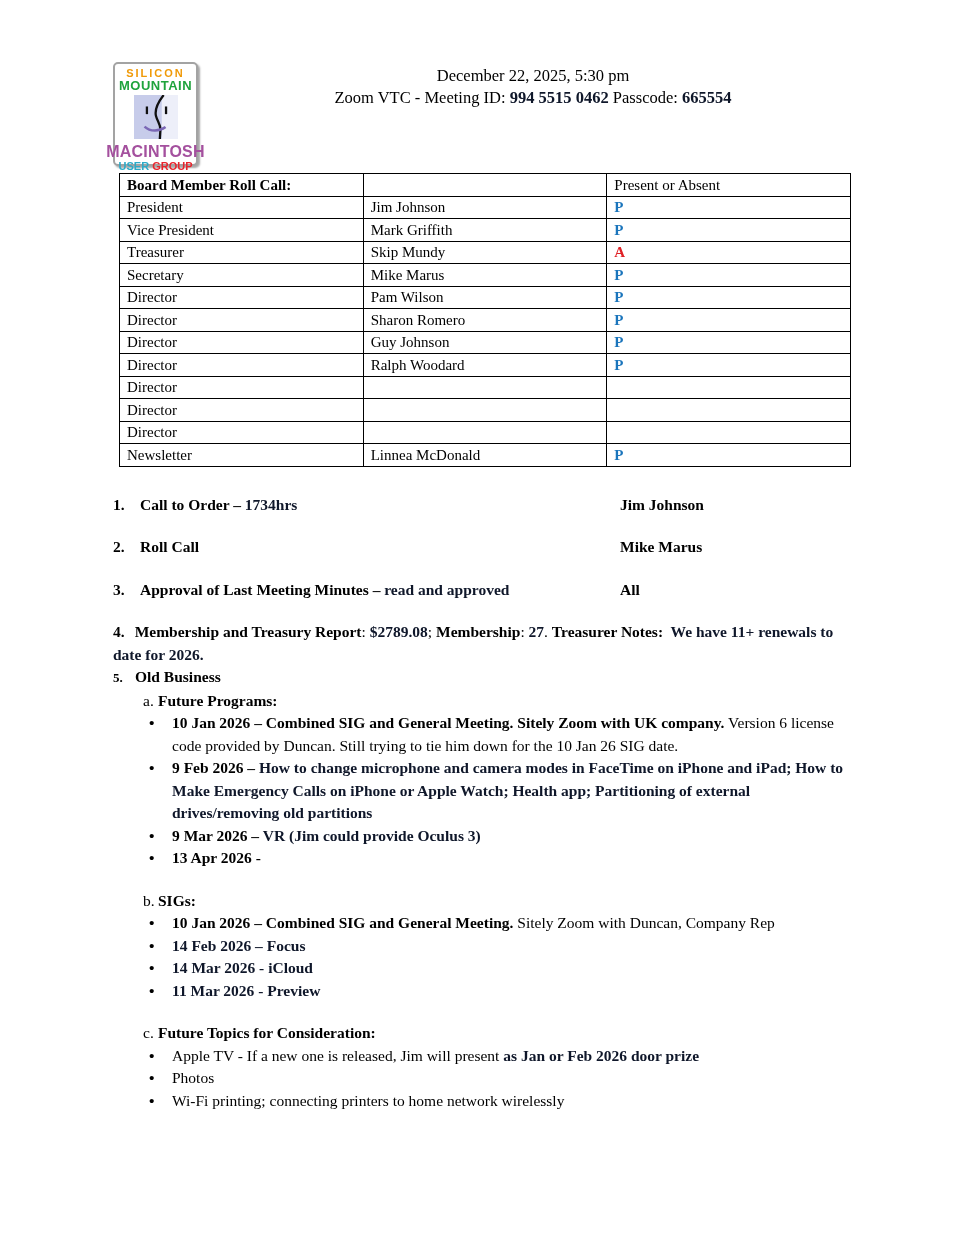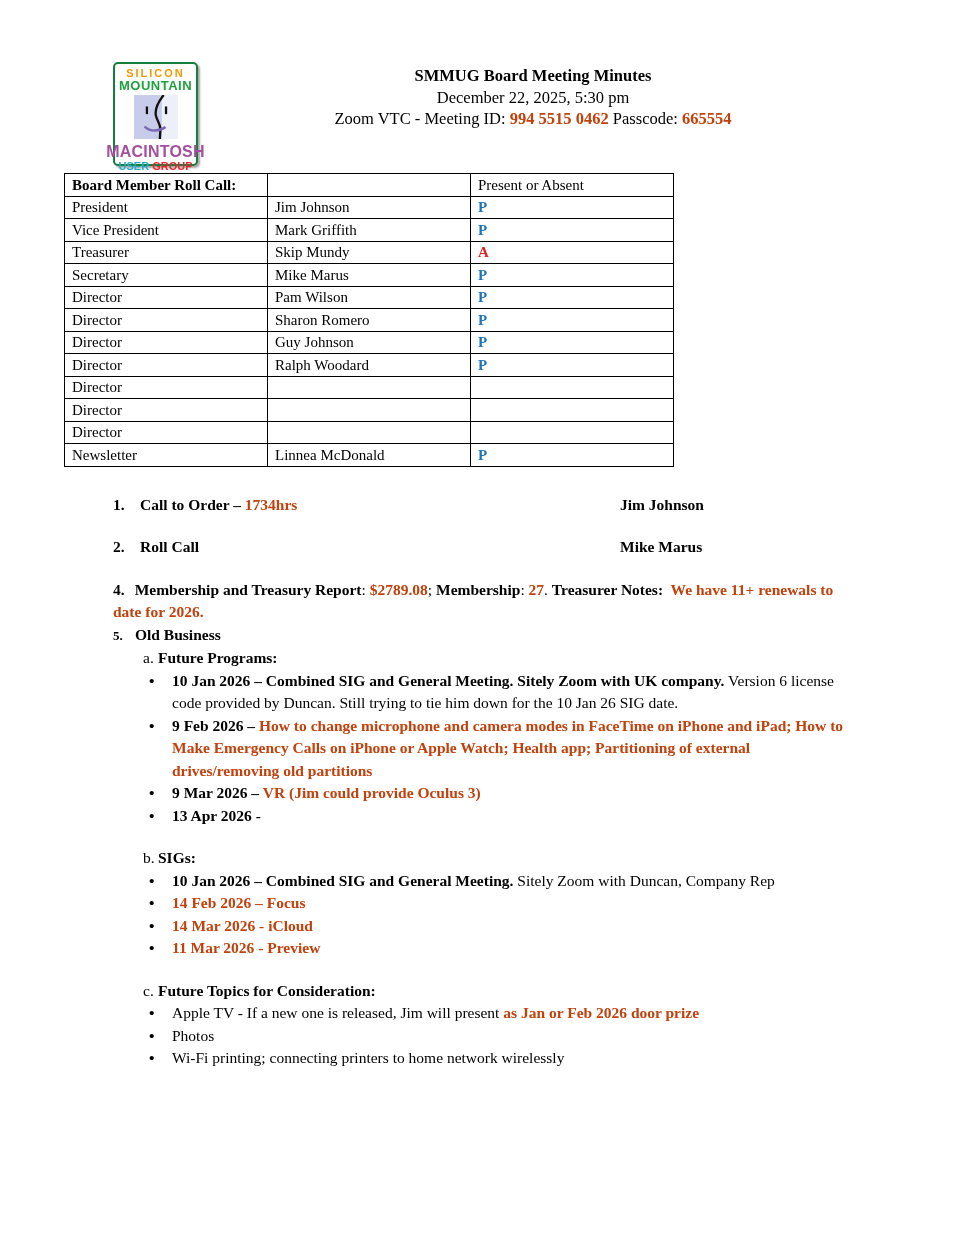--- a/index.html
+++ b/index.html
@@ -6,51 +6,51 @@
   .page {
     position:relative; width:959px; height:1241px; background:#fff;
     font-family:"Liberation Serif","DejaVu Serif",serif;
     font-size:15.5px; color:#000; overflow:hidden;
     padding-top:62px; box-sizing:border-box;
   }
   
   .header { display:flex; height:106px; }
   .logo {
     margin-left:113px; width:85px; height:104px; box-sizing:border-box;
-    border:2px solid #15803d; border-radius:5px; background:#fff;
+    border:2px solid #a3a3a3; border-radius:5px; background:#fff;
     box-shadow:2px 2px 2px rgba(0,0,0,0.35);
     display:flex; flex-direction:column; align-items:center;
     font-family:"Liberation Sans","DejaVu Sans",sans-serif;
     font-weight:bold; line-height:1; padding-top:4px;
   }
   .logo .w1 { font-size:11px; letter-spacing:2px; color:#F09A08; }
   .logo .w2 { font-size:13px; letter-spacing:0.5px; color:#1FA33C; margin-top:0; }
   .logo .face { margin:3px 0 2px 0; }
   .logo .w3 { font-size:16px; letter-spacing:0.2px; color:#A4509E; }
   .logo .w45 { font-size:11px; margin-top:1px; }
   .logo .w4 { color:#2BAAC8; }
   .logo .w5 { color:#E8242C; }
   .titleblock { width:670px; text-align:center; padding-top:3px; line-height:21.5px; font-size:16.5px; }
   .titleblock .t1 { font-weight:bold; }
   
-  table.roll { border-collapse:collapse; margin:5px 0 0 64px; width:610px; table-layout:fixed; }
+  table.roll { border-collapse:collapse; margin:5px 0 0 119px; width:732px; table-layout:fixed; }
   table.roll td {
     border:1px solid #000; height:21.5px; padding:0 0 0 7px;
     font-size:15px; line-height:20px; overflow:hidden; white-space:nowrap;
   }
   td.bold { font-weight:bold; }
   .status { font-weight:bold; }
   .st-blue { color:#1B75BC; }
   .st-red  { color:#DF2025; }
   
   .content { margin-left:113px; width:732px; line-height:22.5px; }
   .agenda-row { position:relative; margin-top:20px; font-weight:bold; }
   .agenda-row .num { display:inline-block; width:27px; }
   .owner { position:absolute; left:507px; top:0; font-weight:bold; white-space:nowrap; }
-  .blue { color:#c2410c; }
+  .blue { color:#0f172a; }
   .bold { font-weight:bold; }
   .item4 { margin-top:20px; }
   .item4 .num4 { font-weight:bold; margin-right:10px; }
   .item5 { font-weight:bold; }
   .item5 .num5 { display:inline-block; width:22px; font-size:13px; }
   .sec { display:flex; }
   .sec .smark { margin-left:30px; width:15px; flex:none; }
   .sec .slabel { font-weight:bold; }
   .bullet { display:flex; }
   .bullet .bmark { margin-left:36px; width:23px; flex:none; font-weight:bold; }
@@ -74,21 +74,20 @@
           <path d="M31 0 C 24 9 21.5 16 23 22 C 24.5 28 28.5 31 27.5 38 L 27 46" stroke="#101010" stroke-width="2.4" fill="none"></path>
           <line x1="13.5" y1="12" x2="13.5" y2="20" stroke="#101010" stroke-width="2.4"></line>
           <line x1="33.5" y1="12" x2="33.5" y2="20" stroke="#101010" stroke-width="2.4"></line>
           <path d="M11 33 C 17 38.5 26 38.5 33 33.5" stroke="#7b68b5" stroke-width="2.6" fill="none"></path>
         </svg>
       </span>
       <span class="w3">MACINTOSH</span>
       <span class="w45"><span class="w4">USER</span> <span class="w5">GROUP</span></span>
     </div>
     <div class="titleblock">
-      <div class="t1">SMMUG Board Meeting Minutes</div>
       <div>December 22, 2025, 5:30 pm</div>
       <div><span class="seg">Zoom VTC - Meeting ID: </span><span class="bold blue seg">994 5515 0462</span><span class="seg"> Passcode: </span><span class="bold blue seg">665554</span></div>
     </div>
   </div>
 
   <table class="roll">
     <tbody>
         <tr>
       <td class="bold">Board Member Roll Call:</td>
       <td></td>
@@ -162,20 +161,24 @@
     <div class="agenda-row" style="margin-top:27px">
       <span class="num">1.</span><span class="seg">Call to Order – </span><span class="blue seg">1734hrs</span>
       <span class="owner">Jim Johnson</span>
     </div>
 
     <div class="agenda-row">
       <span class="num">2.</span><span class="seg">Roll Call</span>
       <span class="owner">Mike Marus</span>
     </div>
 
+    <div class="agenda-row">
+      <span class="num">3.</span><span class="seg">Approval of Last Meeting Minutes – </span><span class="blue seg">read and approved</span>
+      <span class="owner">All</span>
+    </div>
 
     <div class="item4">
       <span class="num4">4.</span><span class="bold seg">Membership and Treasury Report</span><span class="seg">: </span><span class="bold blue seg">$2789.08</span><span class="seg">; </span><span class="bold seg">Membership</span><span class="seg">: </span><span class="bold blue seg">27</span><span class="seg">. </span><span class="bold seg">Treasurer Notes:</span><span class="bold blue seg">  We have 11+ renewals to date for 2026.</span>
     </div>
 
     <div class="item5">
       <span class="num5">5.</span><span>Old Business</span>
     </div>
 
     <div class="sec">

